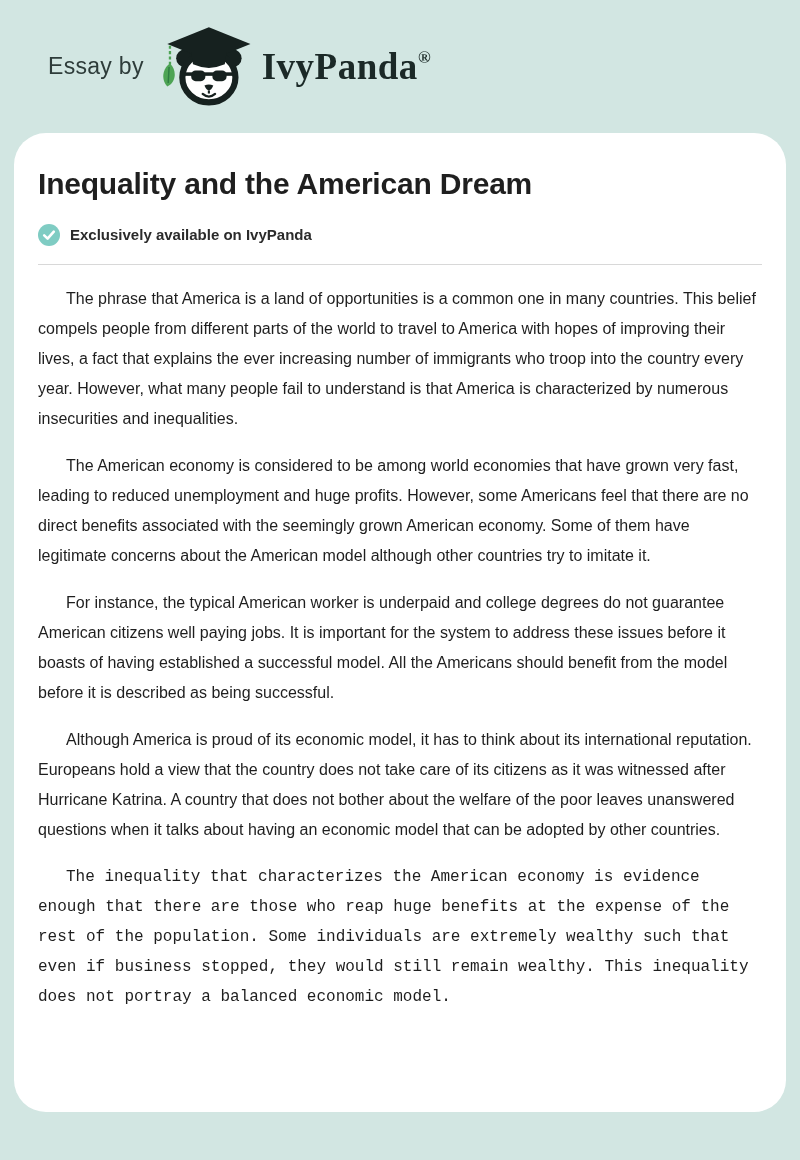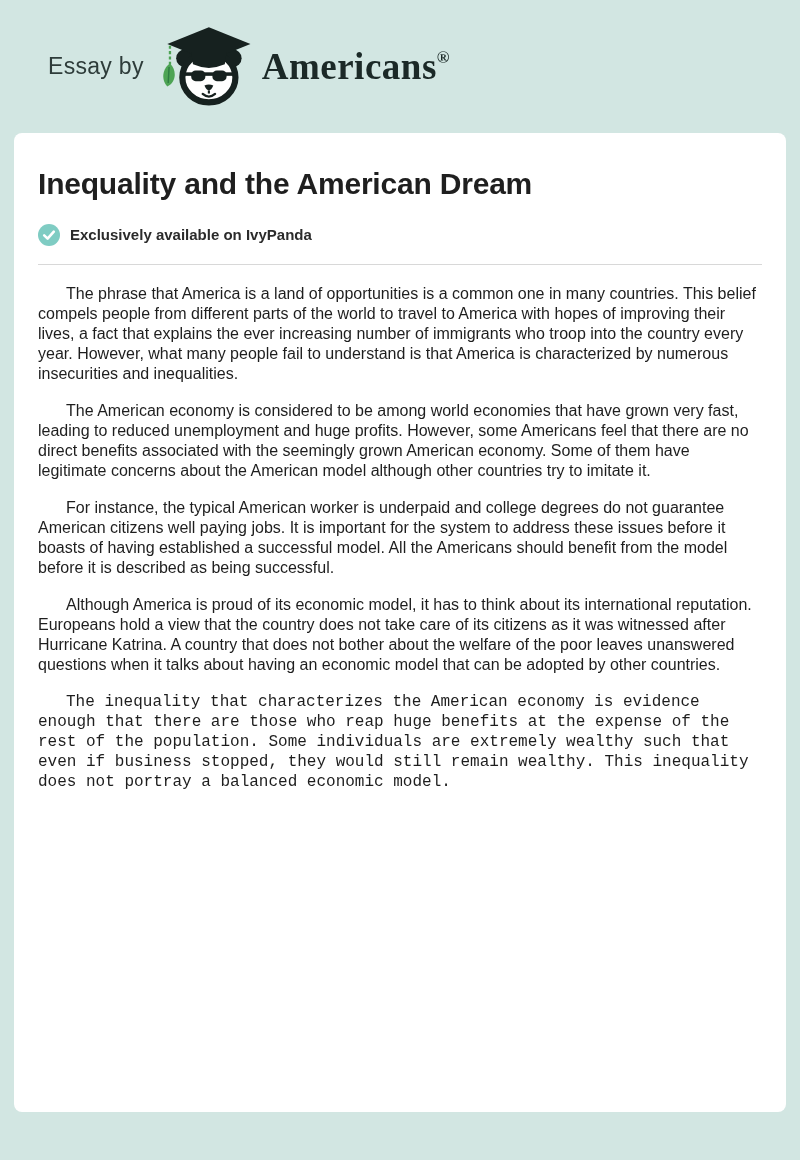--- a/index.html
+++ b/index.html
@@ -41,21 +41,21 @@
     vertical-align: 16px;
     font-weight: 700;
   }
 
   
   .card {
     width: 772px;
     min-height: 979px;
     margin: 0 auto;
     background: #ffffff;
-    border-radius: 8px;
+    border-radius: 32px;
     padding: 35px 24px 40px 24px;
   }
   .essay-title {
     margin: 0 0 24px 0;
     font-size: 30px;
     font-weight: 700;
     color: #1f1f1f;
     letter-spacing: -0.2px;
     line-height: 1.05;
   }
@@ -76,21 +76,21 @@
     color: #2b2b2b;
   }
   .divider {
     border: none;
     border-top: 1px solid #d8d8d8;
     margin: 18px 0 19px 0;
   }
   .essay-body p {
     margin: 0 0 17px 0;
     font-size: 16px;
-    line-height: 20px;
+    line-height: 30px;
     color: #1e1e1e;
     text-indent: 28px;
   }
   .essay-body p:last-child { margin-bottom: 0; font-family: Liberation Mono, monospace; }
 </style>
 </head>
 <body>
 
 <header class="site-header">
   <span class="essay-by">Essay by</span>
@@ -117,21 +117,21 @@
       <rect x="25" y="54" width="10" height="4" fill="#16211f"></rect>
       <rect x="71" y="54" width="10" height="4" fill="#16211f"></rect>
 
       <path d="M48,69 Q53,66.5 58,69 Q55.6,74.5 53,74.5 Q50.4,74.5 48,69 Z" fill="#16211f"></path>
 
       <path d="M53,74.5 L53,78" stroke="#16211f" stroke-width="2.4" fill="none"></path>
       <path d="M46,78.5 Q53,84.5 60,78.5" stroke="#16211f" stroke-width="2.6" fill="none" stroke-linecap="round"></path>
     </svg>
   </span>
 
-  <span class="brand"><span>Americans</span><span class="reg">®</span></span>
+  <span class="brand"><span>IvyPanda</span><span class="reg">®</span></span>
 </header>
 
 <main class="card">
   <h1 class="essay-title">Inequality and the American Dream</h1>
 
   <div class="badge">
     <svg class="check-circle" viewBox="0 0 22 22" aria-hidden="true">
       <circle cx="11" cy="11" r="11" fill="#7fccc3"></circle>
       <polyline points="6.2,11.4 9.6,14.6 15.8,7.6" fill="none" stroke="#ffffff" stroke-width="2.6" stroke-linecap="round" stroke-linejoin="round"></polyline>
     </svg>

